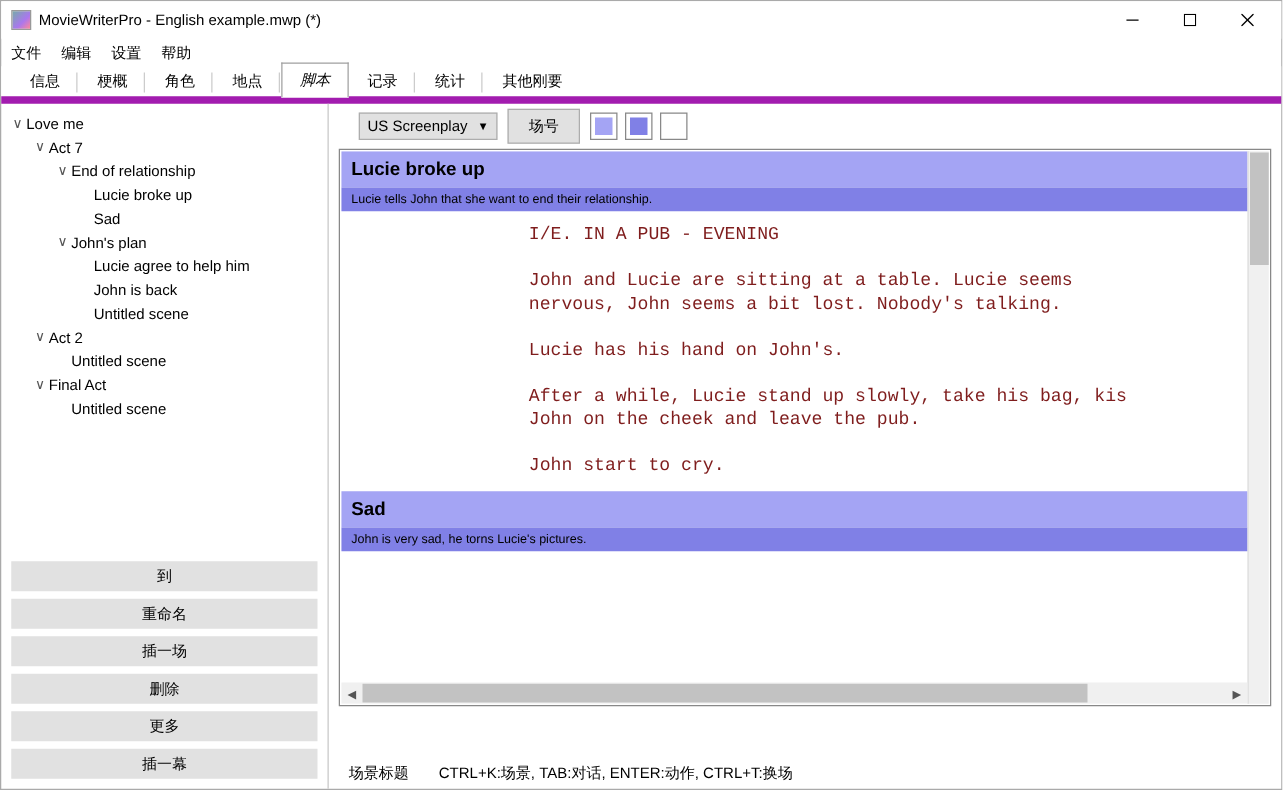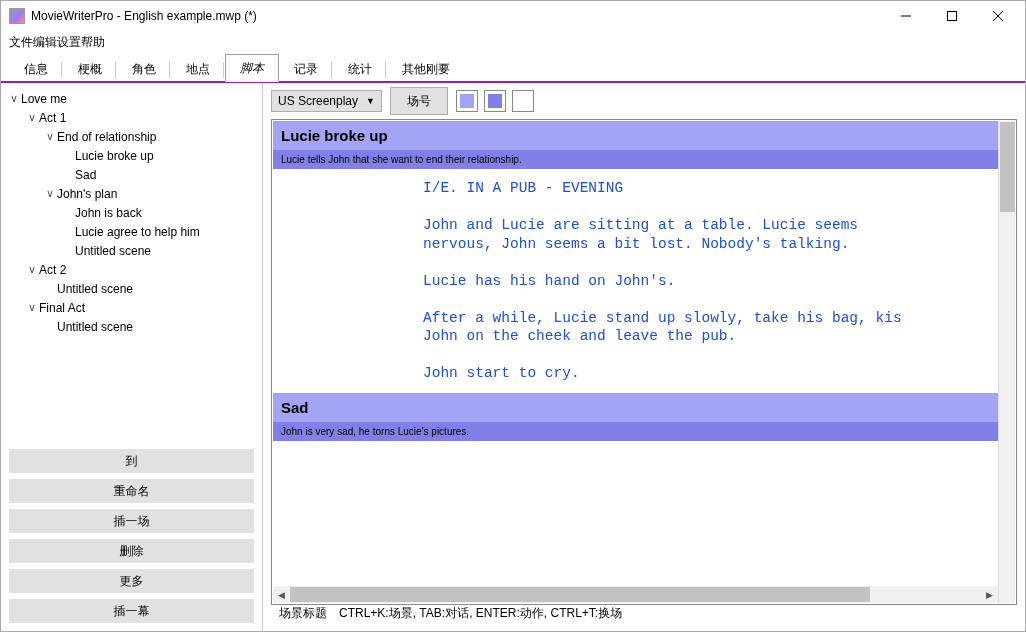--- a/index.html
+++ b/index.html
@@ -4,55 +4,55 @@
 <style>
 * { box-sizing: border-box; margin: 0; padding: 0; font-family: "Microsoft YaHei", "SimSun", sans-serif; }
 html, body { width: 1026px; height: 632px; overflow: hidden; background: #fff; }
 .window { width: 1026px; height: 632px; border: 1px solid #aaa; display: flex; flex-direction: column; }
 .titlebar { height: 30px; display: flex; align-items: center; padding: 0 4px; background: #fff; }
 .app-icon { width: 16px; height: 16px; margin: 0 6px 0 4px; background: linear-gradient(135deg,#7aa,#a7e 60%,#f89); border: 1px solid #999; }
 .title-text { flex: 1; font-size: 12px; color: #000; }
 .win-controls { display: flex; }
 .win-btn { width: 46px; height: 30px; display: flex; align-items: center; justify-content: center; font-size: 13px; cursor: default; }
 .win-btn svg { pointer-events: none; }
-.menubar { height: 22px; display: flex; align-items: center; padding: 0 8px; font-size: 12px; }
+.menubar { height: 22px; display: flex; align-items: center; padding: 0 8px; font-size: 12px; gap: 16px; }
 .menubar span { cursor: default; }
-.tabrow { height: 30px; display: flex; align-items: flex-end; border-bottom: 2px solid #a21caf; padding-left: 8px; gap: 0; font-size: 12px; background:#fff;}
+.tabrow { height: 30px; display: flex; align-items: flex-end; border-bottom: 6px solid #a21caf; padding-left: 8px; gap: 0; font-size: 12px; background:#fff;}
 .tab { padding: 5px 14px 4px; border: 1px solid transparent; border-bottom: none; position: relative; top:1px; cursor: default; }
 .tab.active { border-color: #a0a0a0; background: #fff; border-bottom:1px solid #fff; z-index:2;font-style:italic;}
 .tab .sep { position:absolute; right:0; top:6px; bottom:4px; width:1px; background:#ccc;}
 .main { flex: 1; display: flex; min-height: 0; }
 .left-pane { width: 262px; border-right: 1px solid #c8c8c8; display: flex; flex-direction: column; padding-top:4px;}
 .tree { flex: 1; overflow: auto; font-size: 12px; color: #000; padding-top:2px;}
 .tree .node { display:flex; align-items:center; height:19px; padding-left:4px;}
 .tree .caret { width:14px; text-align:center; font-size:11px; color:#555; user-select:none;}
 .tree .label { padding:1px 0; }
 .left-btns { display:flex; flex-direction:column; gap:6px; padding:0 8px 8px 8px;}
 .graybtn { height:24px; background:#e1e1e1; border:none; font-size:12px; text-align:center; cursor:default; color:#000;}
 .right-pane { flex:1; display:flex; flex-direction:column; min-width:0; padding:4px 8px 4px 8px;}
 .right-toolbar { height:28px; display:flex; align-items:center; gap:8px;}
-.combo { height:22px; border:1px solid #adadad; background:#e1e1e1; display:flex; align-items:center; padding:0 6px; font-family:"Courier New",monospace; font-size:12px; gap:8px;}
+.combo { height:22px; border:1px solid #adadad; background:#e1e1e1; display:flex; align-items:center; padding:0 6px; font-family:"Courier New",monospace; font-size:12px; gap:8px;margin-left:16px;}
 .combo .arrow { font-size:9px;}
 .toolbtn { height:28px; padding:0 16px; background:#e1e1e1; border:1px solid #adadad; font-size:12px; }
 .color-swatches { display:flex; gap:6px;}
 .swatch { width:22px; height:22px; border:1px solid #888; padding:3px;}
 .swatch-inner { width:100%; height:100%; }
 .editor-border { flex:1; border:1px solid #888; padding:1px; margin-top:4px; display:flex; min-height:0;}
 .editor-scroll { flex:1; overflow:hidden; position:relative; }
 .editor-content { position:absolute; inset:0; overflow:hidden; }
 .scene-title { background:#a4a4f4; font-weight:bold; font-size:15px; font-family:Arial,sans-serif; padding:6px 8px;}
 .scene-desc { background:#8080e6; font-size:10px; font-family:Arial,sans-serif; padding:4px 8px; color:#000;}
-.script-body { font-family:"Courier New",monospace; font-size:14.5px; padding:10px 8px 10px 150px; line-height:1.28; white-space:pre; color:#1d4ed8;}
+.script-body { font-family:"Courier New",monospace; font-size:14.5px; padding:10px 8px 10px 150px; line-height:1.28; white-space:pre; color:#7f1d1d;}
 .vscroll { width:17px; background:#f0f0f0; border-left:1px solid #ddd; display:flex; flex-direction:column; align-items:center;}
 .vthumb { width:15px; background:#c2c2c2; margin-top:1px;}
 .hscroll-row { height:17px; display:flex; }
 .hscroll { flex:1; background:#f0f0f0; display:flex; align-items:center; position:relative;}
 .harr { width:17px; height:17px; display:flex; align-items:center; justify-content:center; font-size:9px; color:#555;}
 .hthumb { position:absolute; left:17px; height:15px; top:1px; background:#c2c2c2;}
-.statusbar { height:22px; display:flex; align-items:flex-start; font-size:12px; padding-left:8px; gap:12px;}
+.statusbar { height:22px; display:flex; align-items:flex-end; font-size:12px; padding-left:8px; gap:24px;margin-top:40px;}
 </style>
 </head>
 <body>
 
 <div class="window">
   <div class="titlebar">
     <div class="app-icon"></div>
     <div class="title-text">MovieWriterPro - English example.mwp (*)</div>
     <div class="win-controls">
       <div class="win-btn">
@@ -94,41 +94,41 @@
 
   <div class="main">
     <div class="left-pane">
       <div class="tree">
         <div class="node" style="padding-left:6px">
             <span class="caret">∨</span>
             <span class="label">Love me</span>
           </div>
         <div class="node" style="padding-left:24px">
             <span class="caret">∨</span>
-            <span class="label">Act 1</span>
+            <span class="label">Act 7</span>
           </div>
         <div class="node" style="padding-left:42px">
             <span class="caret">∨</span>
             <span class="label">End of relationship</span>
           </div>
         <div class="node" style="padding-left:74px">
             <span class="label">Lucie broke up</span>
           </div>
         <div class="node" style="padding-left:74px">
             <span class="label">Sad</span>
           </div>
         <div class="node" style="padding-left:42px">
             <span class="caret">∨</span>
             <span class="label">John's plan</span>
           </div>
         <div class="node" style="padding-left:74px">
+            <span class="label">Lucie agree to help him</span>
+          </div>
+        <div class="node" style="padding-left:74px">
             <span class="label">John is back</span>
-          </div>
-        <div class="node" style="padding-left:74px">
-            <span class="label">Lucie agree to help him</span>
           </div>
         <div class="node" style="padding-left:74px">
             <span class="label">Untitled scene</span>
           </div>
         <div class="node" style="padding-left:24px">
             <span class="caret">∨</span>
             <span class="label">Act 2</span>
           </div>
         <div class="node" style="padding-left:56px">
             <span class="label">Untitled scene</span>

